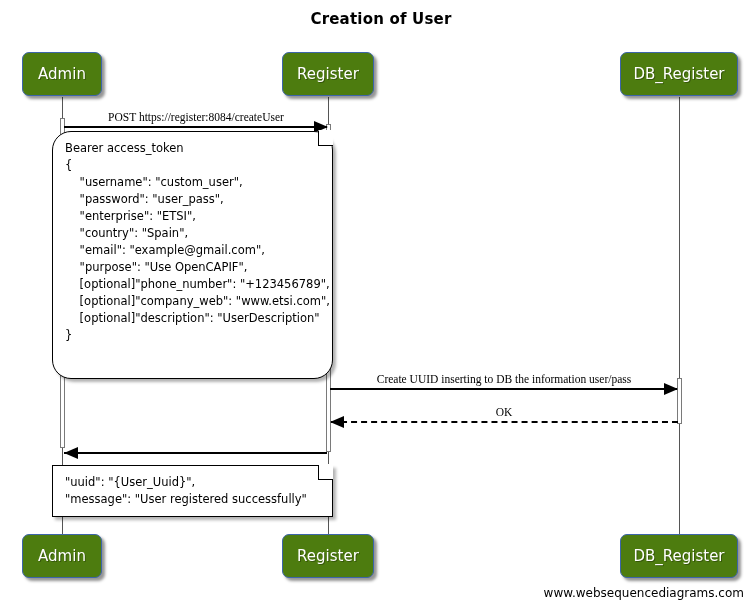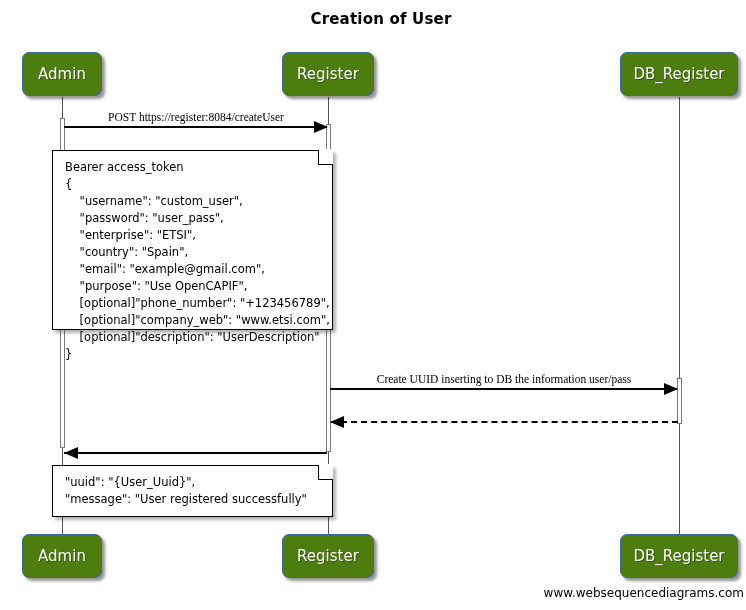--- a/index.html
+++ b/index.html
@@ -184,40 +184,41 @@
     <span>Register</span>
   </div>
   <div class="participant" style="left:612px; top:52px; width:118px; height:44px;">
     <span>DB_Register</span>
   </div>
 
   <div class="msg-label" style="left:56px; top:111px; width:264px;">POST https://register:8084/createUser</div>
   <div class="msg" style="left:56px; top:126px; width:263px;"></div>
   <div class="arrowhead right" style="left:306px; top:121px;"></div>
 
-  <div class="note" style="left:44px; top:150px; width:281px; height:180px;">
+  <div class="note" style="left:44px; top:131px; width:281px; height:248px;border-radius:19px;">
     <div class="note-fold"></div>
     <div class="note-body">Bearer access_token
 {
     "username": "custom_user",
     "password": "user_pass",
     "enterprise": "ETSI",
     "country": "Spain",
     "email": "example@gmail.com",
     "purpose": "Use OpenCAPIF",
     [optional]"phone_number": "+123456789",
     [optional]"company_web": "www.etsi.com",
     [optional]"description": "UserDescription"
 }</div>
   </div>
 
   <div class="msg-label" style="left:322px; top:373px; width:348px;">Create UUID inserting to DB the information user/pass</div>
   <div class="msg" style="left:322px; top:388px; width:347px;"></div>
   <div class="arrowhead right" style="left:656px; top:383px;"></div>
 
+  <div class="msg-label" style="left:322px; top:406px; width:348px;">OK</div>
   <div class="msg dashed" style="left:323px; top:421px; width:347px;"></div>
   <div class="arrowhead left" style="left:322px; top:416px;"></div>
 
   <div class="msg" style="left:56px; top:452px; width:263px;"></div>
   <div class="arrowhead left" style="left:56px; top:447px;"></div>
 
   <div class="note" style="left:44px; top:465px; width:281px; height:52px;">
     <div class="note-fold"></div>
     <div class="note-body">"uuid": "{User_Uuid}",
 "message": "User registered successfully"</div>

